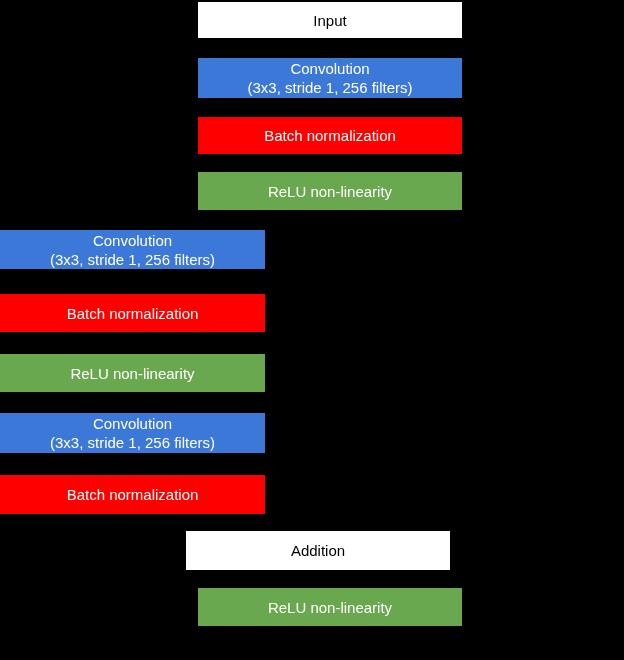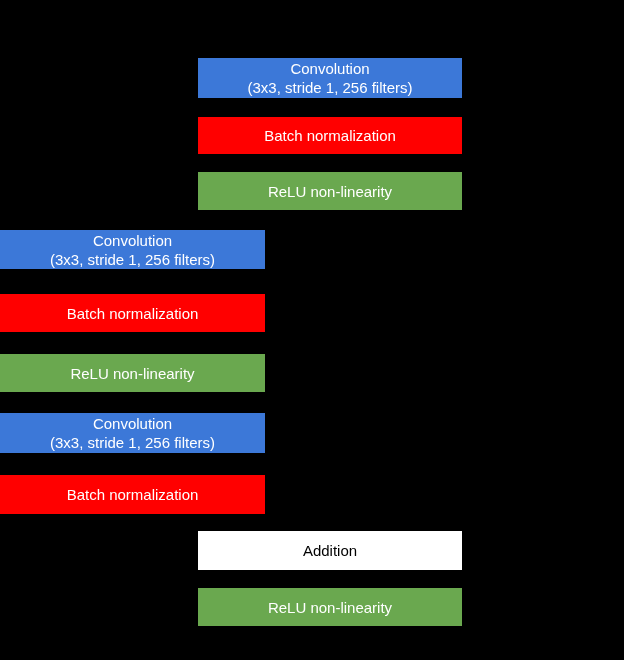--- a/index.html
+++ b/index.html
@@ -32,20 +32,23 @@
   }
   .node .line {
     display: block;
   }
 </style>
 </head>
 <body style="background: rgb(0, 0, 0);">
 
 <div class="canvas" style="background: rgb(0, 0, 0);">
 
+  <div class="node" style="left: 198px; top: 2px; width: 264px; height: 36px; background: rgb(255, 255, 255); color: rgb(0, 0, 0);">
+    <span class="line">Input</span>
+  </div>
 
   <div class="node" style="left: 198px; top: 58px; width: 264px; height: 40px; background: rgb(60, 120, 216); color: rgb(255, 255, 255);">
     <span class="line">Convolution</span>
     <span class="line">(3x3, stride 1, 256 filters)</span>
   </div>
 
   <div class="node" style="left: 198px; top: 117px; width: 264px; height: 37px; background: rgb(255, 0, 0); color: rgb(255, 255, 255);">
     <span class="line">Batch normalization</span>
   </div>
 
@@ -68,21 +71,21 @@
 
   <div class="node" style="left: 0px; top: 413px; width: 265px; height: 40px; background: rgb(60, 120, 216); color: rgb(255, 255, 255);">
     <span class="line">Convolution</span>
     <span class="line">(3x3, stride 1, 256 filters)</span>
   </div>
 
   <div class="node" style="left: 0px; top: 475px; width: 265px; height: 39px; background: rgb(255, 0, 0); color: rgb(255, 255, 255);">
     <span class="line">Batch normalization</span>
   </div>
 
-  <div class="node" style="left: 198px; top: 531px; width: 264px; height: 39px; background: rgb(255, 255, 255); color: rgb(0, 0, 0);">
+  <div class="node" style="left: 186px; top: 531px; width: 264px; height: 39px; background: rgb(255, 255, 255); color: rgb(0, 0, 0);">
     <span class="line">Addition</span>
   </div>
 
   <div class="node" style="left: 198px; top: 588px; width: 264px; height: 38px; background: rgb(106, 168, 79); color: rgb(255, 255, 255);">
     <span class="line">ReLU non-linearity</span>
   </div>
 
 </div>
 
 </body></html>

